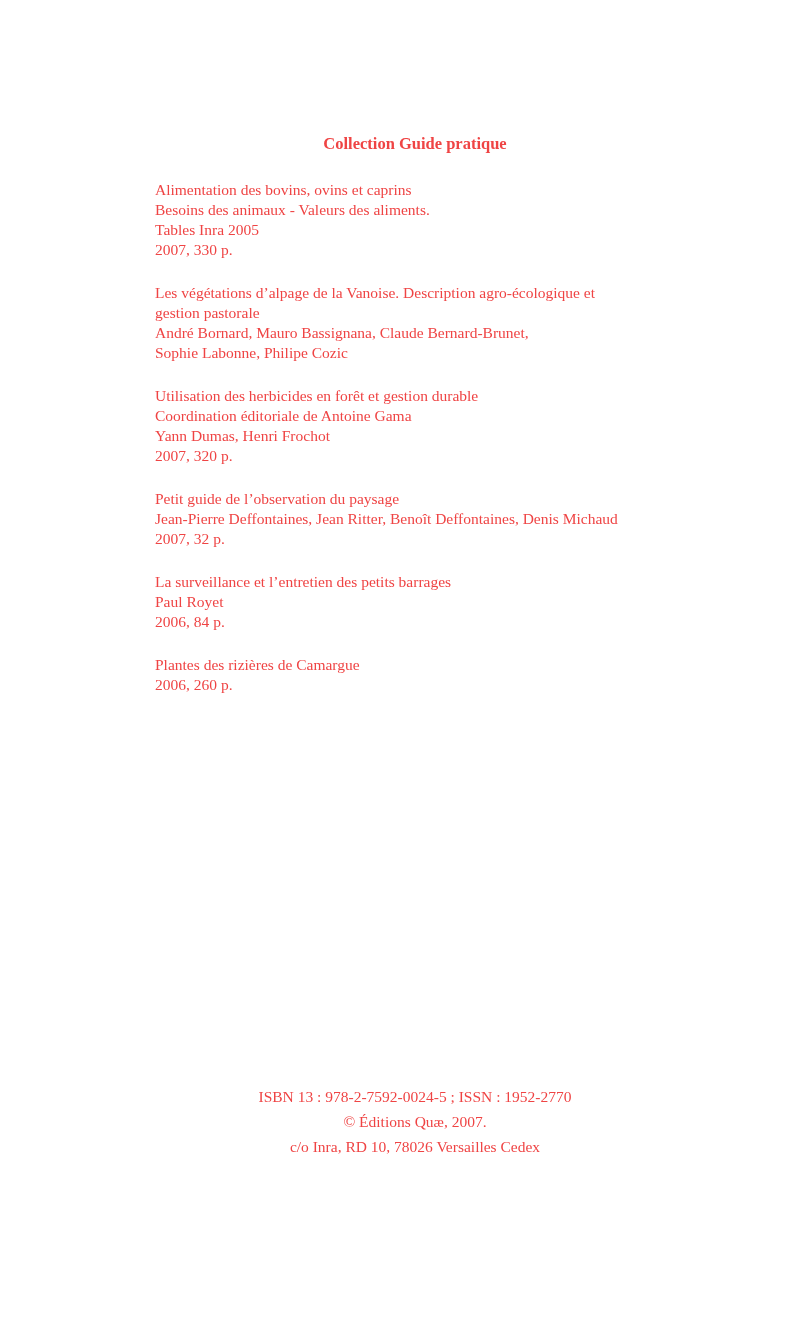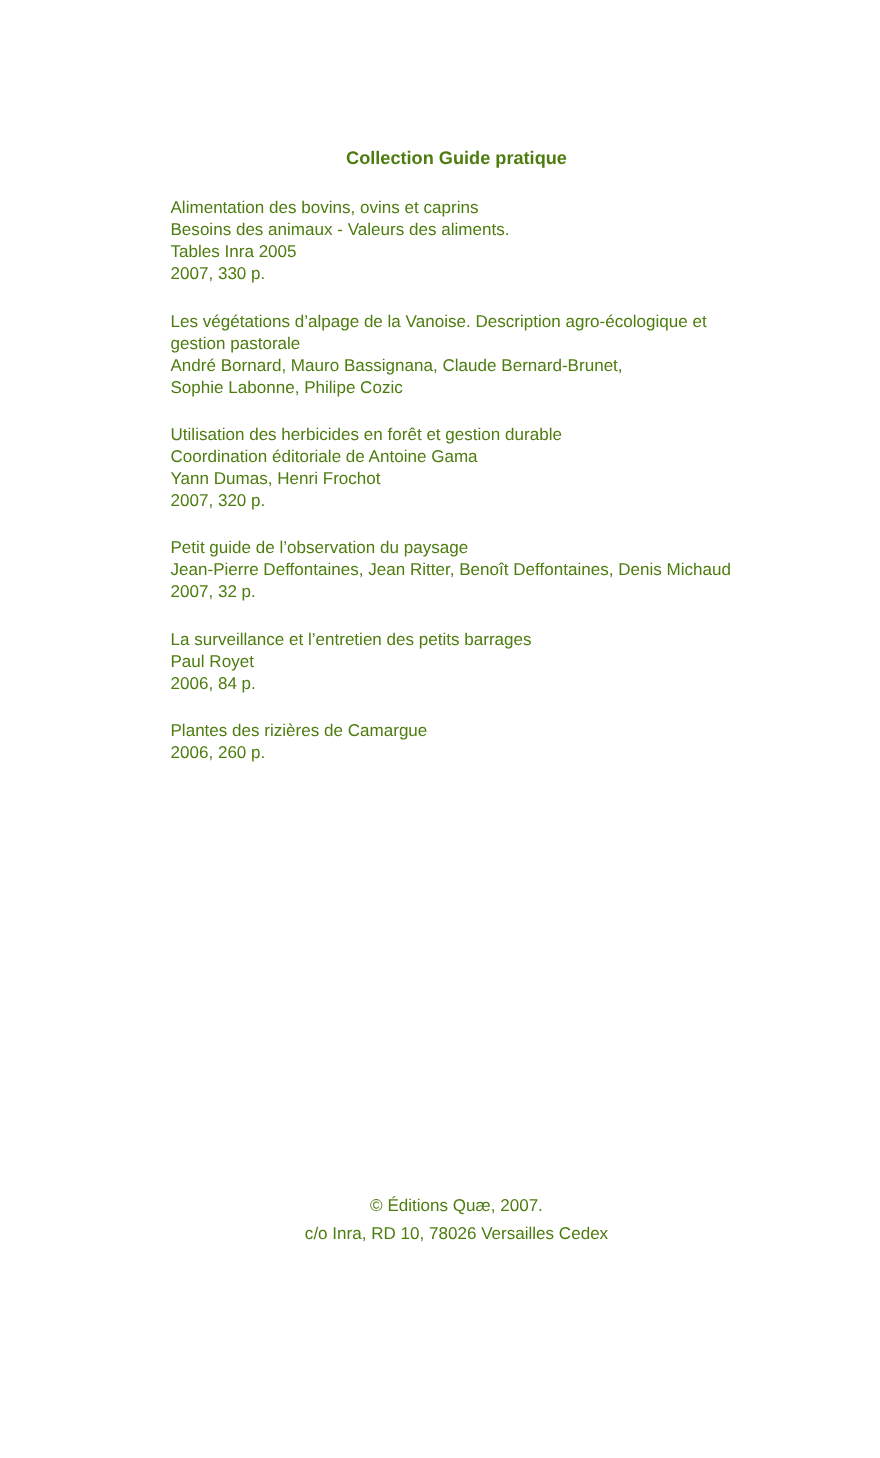--- a/index.html
+++ b/index.html
@@ -5,22 +5,22 @@
   html, body {
     margin: 0;
     padding: 0;
     background: #ffffff;
   }
   .page {
     position: relative;
     width: 800px;
     height: 1259px;
     background: #ffffff;
-    font-family: Liberation Sans, sans-serif;
-    color: #4d7c0f;
+    font-family: Liberation Serif, serif;
+    color: #ef4444;
     overflow: hidden;
   }
   .content {
     position: absolute;
     left: 155px;
     top: 134px;
     width: 520px;
     font-size: 15.5px;
     line-height: 20px;
   }
@@ -79,16 +79,17 @@
           <div class="line">Paul Royet</div>
           <div class="line">2006, 84 p.</div>
         </div>
         <div class="entry">
           <div class="line">Plantes des rizières de Camargue</div>
           <div class="line">2006, 260 p.</div>
         </div>
       </div>
   </div>
   <div class="colophon">
+    <div class="colophon-line">ISBN 13 : 978-2-7592-0024-5 ; ISSN : 1952-2770</div>
     <div class="colophon-line">© Éditions Quæ, 2007.</div>
     <div class="colophon-line">c/o Inra, RD 10, 78026 Versailles Cedex</div>
   </div>
 </div>
 
 </body></html>

